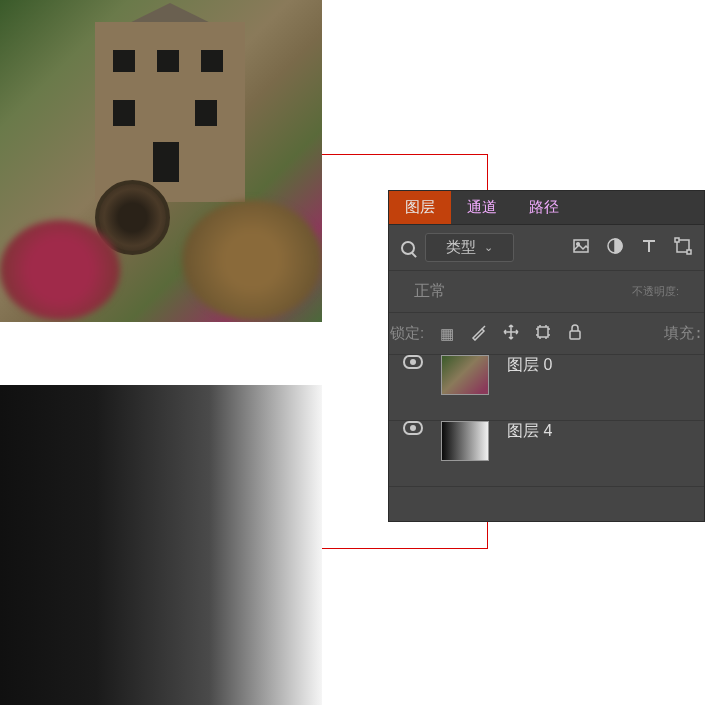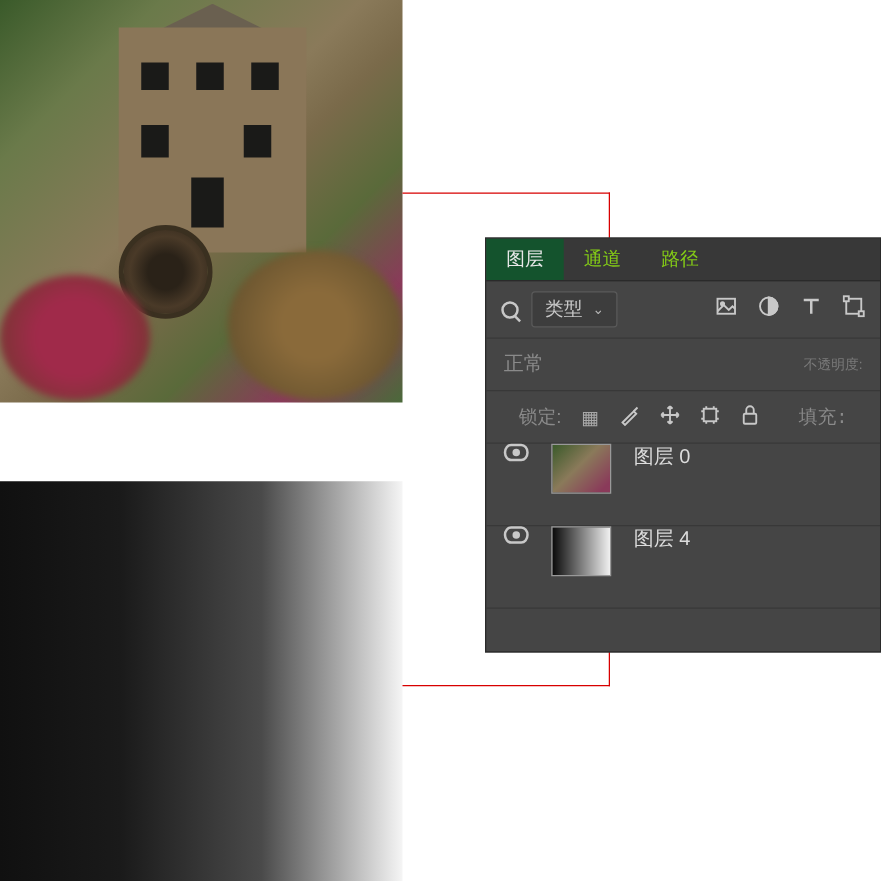--- a/index.html
+++ b/index.html
@@ -74,64 +74,64 @@
     align-items: center;
     border-bottom: 1px solid #2a2a2a;
     background: #383838;
   }
   .tab {
     padding: 0 16px;
     height: 100%;
     display: flex;
     align-items: center;
     font-size: 15px;
-    color: #84cc16;
+    color: #f0abfc;
     cursor: pointer;
   }
-  .tab.active { background: #14532d; color: #e8e8e8; text-align: right; }
+  .tab.active { background: #c2410c; color: #e8e8e8; text-align: right; }
   .filter-row {
     display: flex;
     align-items: center;
     height: 46px;
     padding: 0 12px;
     gap: 10px;
     border-bottom: 1px solid #383838;
   }
   .search-icon {
     width: 14px; height: 14px;
     border: 2px solid #c8c8c8;
     border-radius: 50%;
     position: relative;
   }
   .search-icon::after{
     content:""; position:absolute; width:6px; height:2px; background:#c8c8c8;
     bottom:-3px; right:-4px; transform:rotate(45deg);
   }
   .dd {
     display: flex; align-items: center; gap: 8px;
-    padding: 4px 10px;
+    padding: 4px 20px;
     border: 1px solid #5a5a5a;
     border-radius: 3px;
     font-size: 15px;
     background: #3d3d3d;
   }
   .chev { font-size: 11px; color:#bbb;}
   .ficons { display:flex; gap:16px; margin-left:auto; font-size:16px;}
   .ic { width:18px; text-align:center; cursor:pointer; }
   .blend-row {
     display: flex; align-items: center;
-    height: 42px; padding: 0 14px; gap: 14px;
+    height: 42px; padding: 0 25px; gap: 14px;
     border-bottom: 1px solid #383838;
     color:#7a7a7a;
   }
   .blend-dd { flex: 0 0 auto; font-size:16px; color:#8a8a8a;}
   .opacity-l { margin-left:auto; font-size:11px;}
   .lock-row {
     display: flex; align-items:center; height: 42px;
-    padding: 0 26px; gap: 14px;
+    padding: 0 1px; gap: 14px;
     border-bottom: 1px solid #383838;
     color:#8a8a8a; font-size:15px;
   }
   .lock-row .ic { font-size:15px; color:#a8a8a8;}
   .fill-l{ margin-left:auto;font-family:Liberation Mono, monospace;}
   .layer {
     display: flex; 
     height: 66px; padding: 0 14px; gap: 18px;
     border-bottom: 1px solid #383838;
   }

